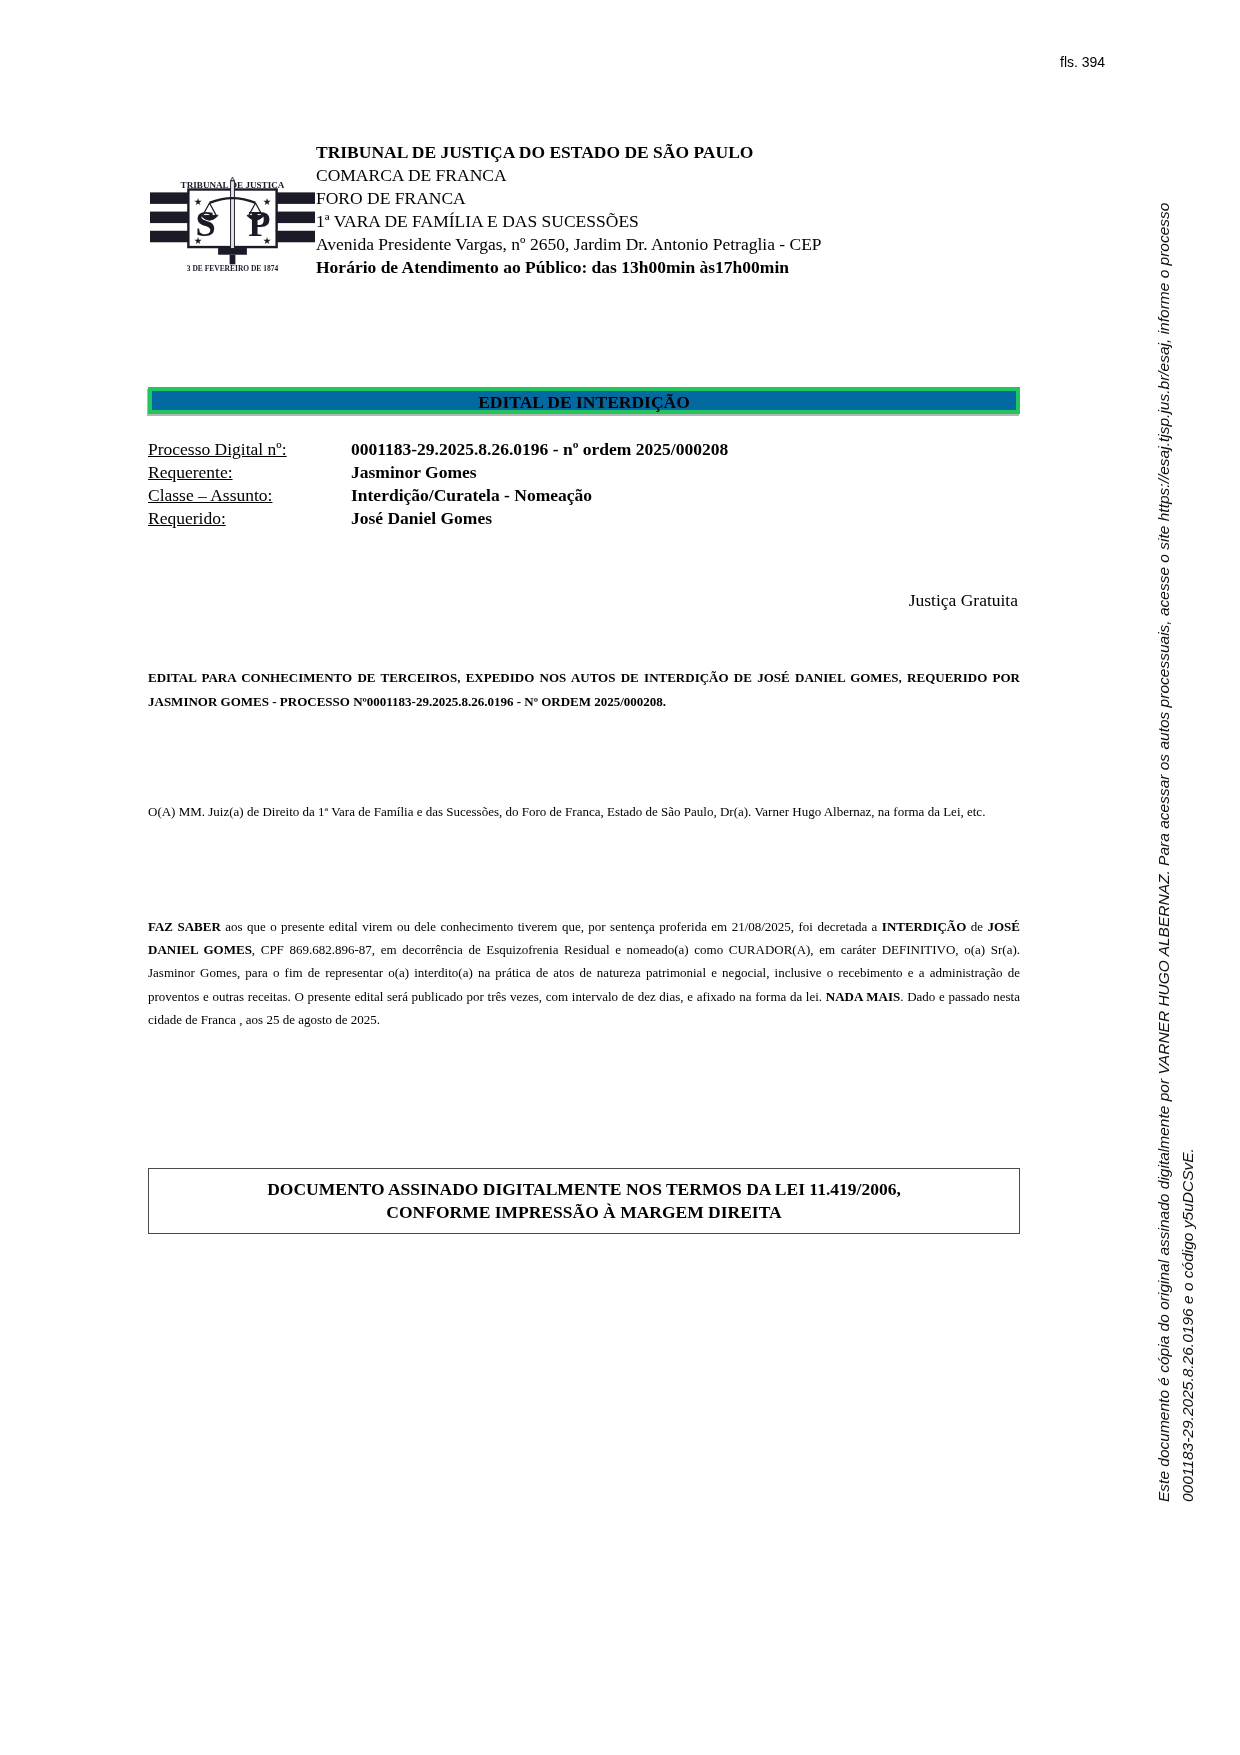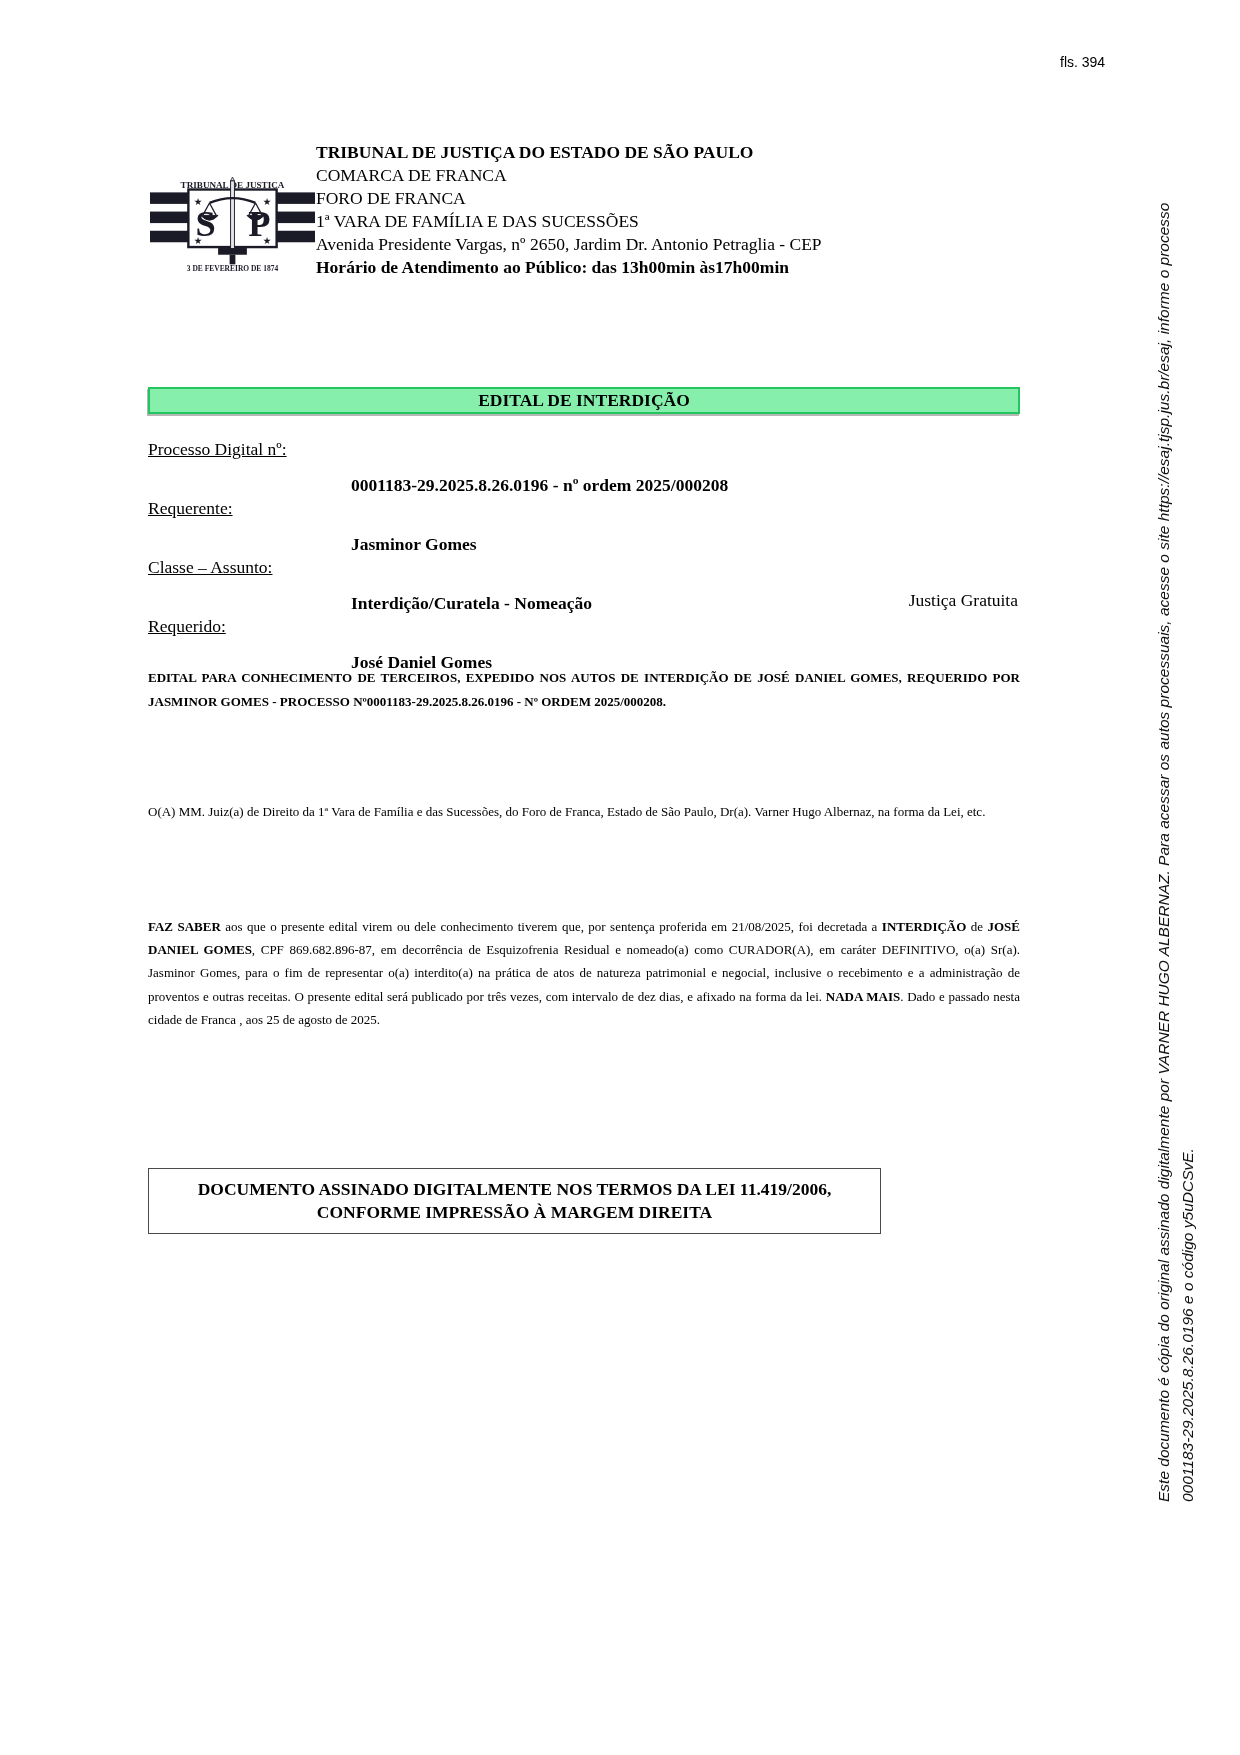--- a/index.html
+++ b/index.html
@@ -26,55 +26,55 @@
     left: 316px; top: 141px; width: 600px;
     font-size: 17.5px; line-height: 23px;
   }
   .hline { white-space: nowrap; }
   .bold { font-weight: bold; }
 
   
   #edital-bar {
     left: 148px; top: 387px; width: 872px; height: 27px;
     box-sizing: border-box;
-    background: #86efac;
-    border: 2px solid #22c55e;
+    background: #0369a1;
+    border: 4px solid #22c55e;
     box-shadow: -1px 2px 0 rgba(120,120,120,0.55);
     text-align: center;
     font-weight: bold;
     font-size: 17.5px;
     line-height: 23px;
   }
 
   
   #process-table {
     left: 148px; top: 438px; width: 872px;
     font-size: 17.5px; line-height: 23px;
   }
   .prow { display: flex; }
   .plabel { width: 203px; flex: 0 0 203px; text-decoration: underline; }
-  .pvalue { font-weight: bold; margin-top: 36px; }
+  .pvalue { font-weight: bold; }
 
   #justica {
     left: 148px; top: 590px; width: 870px;
     text-align: right; font-size: 17.5px;
   }
 
   .para {
     left: 148px; width: 872px;
     font-size: 13px;
     text-align: justify;
     margin-top: 14px;
   }
   #announcement { top: 652px; font-weight: bold; line-height: 23.5px; }
   #judge-para    { top: 786px; line-height: 23.5px; }
   #fazsaber-para { top: 901px; line-height: 23.2px; }
 
   #signature-box {
-    left: 148px; top: 1168px; width: 733px; height: 66px;
+    left: 148px; top: 1168px; width: 872px; height: 66px;
     box-sizing: border-box;
     border: 1px solid #4a4a4a;
     text-align: center;
     font-weight: bold;
     font-size: 17.5px;
     line-height: 23px;
     padding-top: 9px;
   }
 
   

